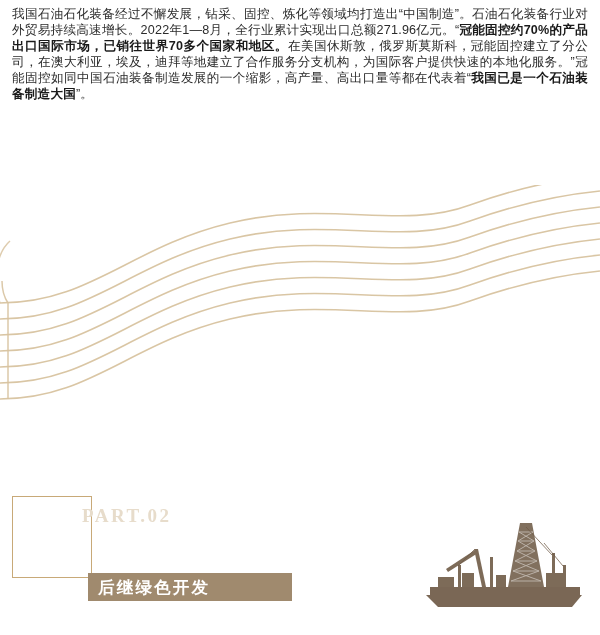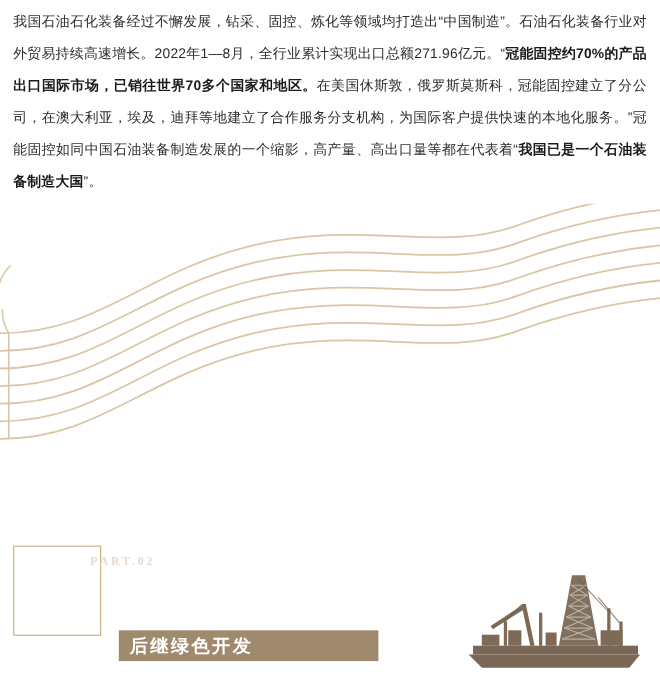--- a/index.html
+++ b/index.html
@@ -21,21 +21,21 @@
     background: #ffffff;
   }
 
   
   .article {
     position: absolute;
     left: 12px;
     top: 6px;
     width: 576px;
     font-size: 12.6px;
-    line-height: 29px;
+    line-height: 16px;
     color: #2b2b2b;
     text-align: justify;
     text-justify: inter-ideograph;
     letter-spacing: 0.2px;
   }
   .article .b {
     font-weight: bold;
     color: #1a1a1a;
   }
 
@@ -69,45 +69,44 @@
     width: 80px;
     height: 82px;
     border: 1px solid #c8a978;
     box-sizing: border-box;
   }
 
   .part-label {
     position: absolute;
     left: 82px;
     top: 35px;
-    font-size: 11px;
+    font-size: 19px;
     letter-spacing: 2.5px;
     color: #e7dccb;
     font-family: "Liberation Serif", serif;
     font-weight: bold;
   }
 
   .heading-1 {
     position: absolute;
     left: 108px;
     top: 76px;
     font-size: 16.5px;
     letter-spacing: 2.2px;
     color: #8a6a3e;
     font-weight: bold;
   }
 
   .heading-2-bar {
     position: absolute;
     left: 88px;
     top: 103px;
-    width: 236px;
+    width: 204px;
     height: 28px;
     background: #a08a6e;
-    margin-left: 20px;
   }
   .heading-2 {
     position: absolute;
     left: 10px;
     top: 4px;
     font-size: 16.5px;
     letter-spacing: 2.2px;
     color: #ffffff;
     font-weight: bold;
   }

